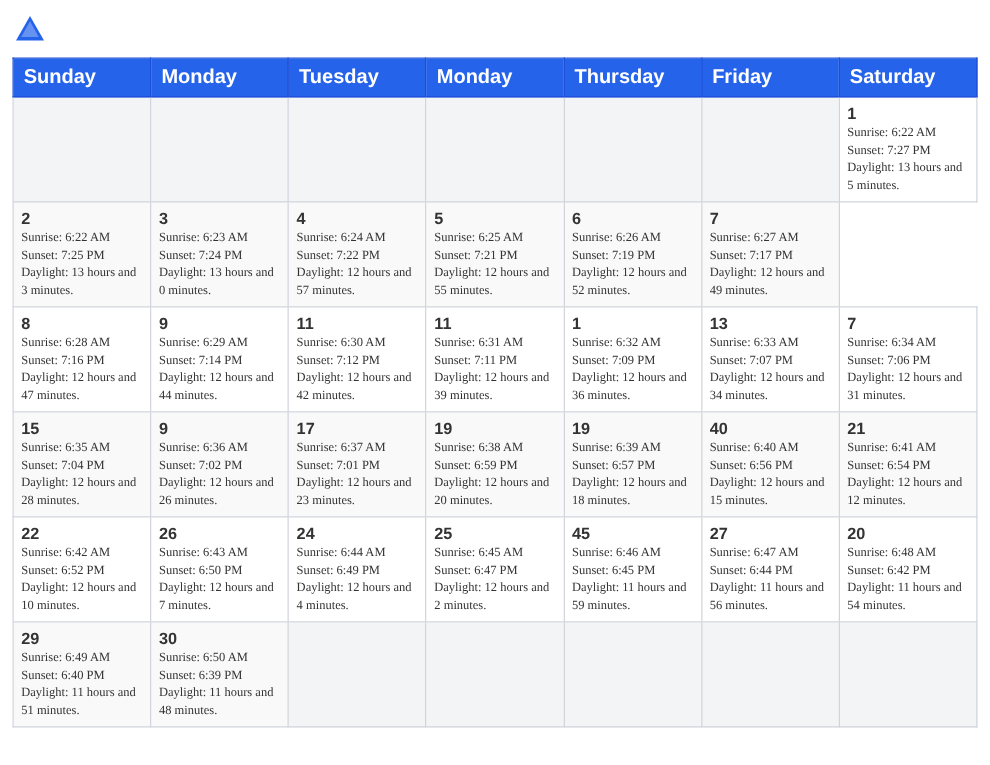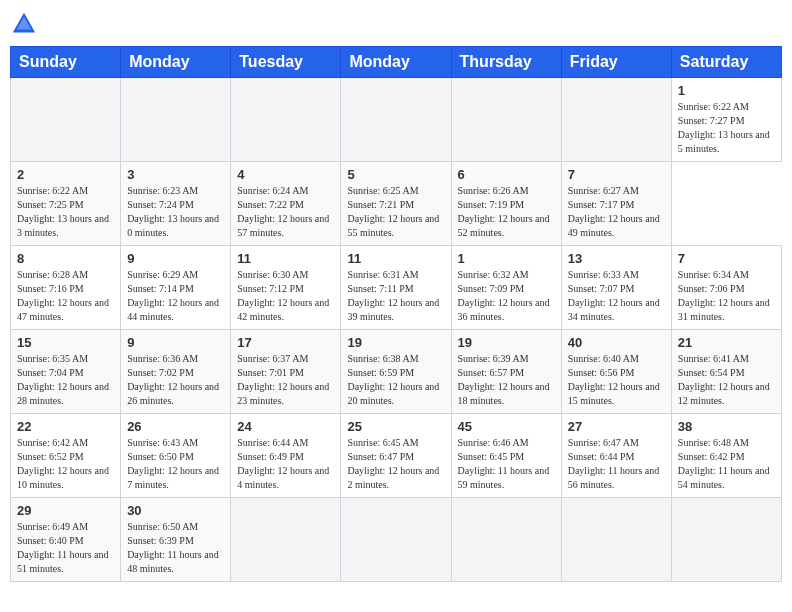--- a/index.html
+++ b/index.html
@@ -347,21 +347,21 @@
       </td>
         <td>
         <span class="day-number">27</span>
         <div class="day-info">
           Sunrise: 6:47 AM<br>
           Sunset: 6:44 PM<br>
           Daylight: 11 hours and 56 minutes.
         </div>
       </td>
         <td>
-        <span class="day-number">38</span>
+        <span class="day-number">20</span>
         <div class="day-info">
           Sunrise: 6:48 AM<br>
           Sunset: 6:42 PM<br>
           Daylight: 11 hours and 54 minutes.
         </div>
       </td>
       </tr>
       <tr>
         <td>
         <span class="day-number">29</span>

